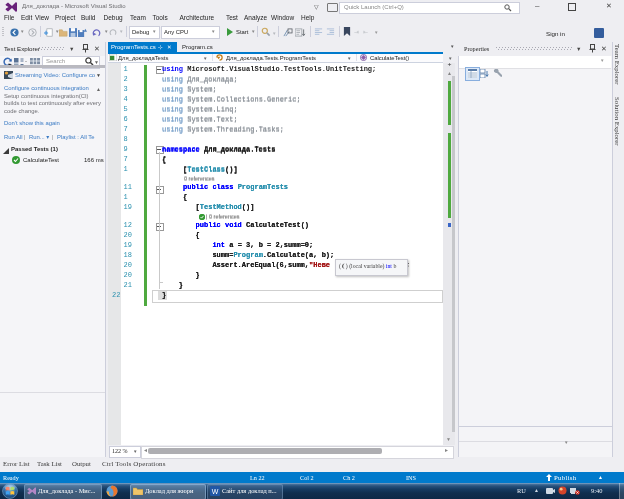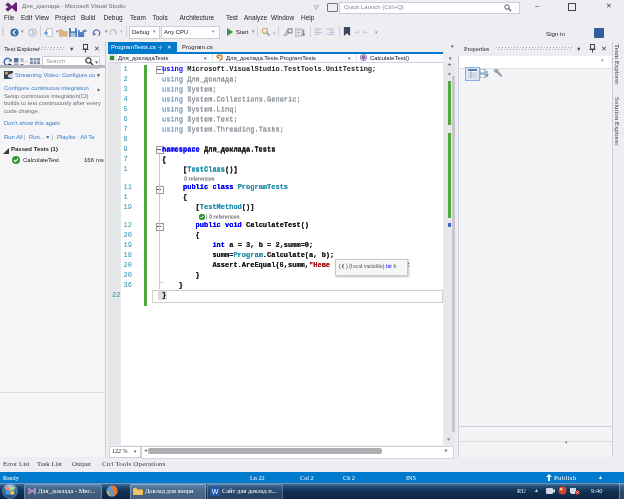--- a/index.html
+++ b/index.html
@@ -240,21 +240,21 @@
       <div class="a ln" style="left:123.5px;top:164.5px">1</div>
       <div class="a ln" style="left:123.5px;top:182.75px">11</div>
       <div class="a ln" style="left:123.5px;top:192.75px">1</div>
       <div class="a ln" style="left:123.5px;top:202.75px">19</div>
       <div class="a ln" style="left:123.5px;top:221px">12</div>
       <div class="a ln" style="left:123.5px;top:231px">20</div>
       <div class="a ln" style="left:123.5px;top:241px">19</div>
       <div class="a ln" style="left:123.5px;top:251px">18</div>
       <div class="a ln" style="left:123.5px;top:261px">20</div>
       <div class="a ln" style="left:123.5px;top:271px">20</div>
-      <div class="a ln" style="left:123.5px;top:281px">36</div>
+      <div class="a ln" style="left:123.5px;top:281px">21</div>
       <div class="a ln" style="left:112px;top:291px">22</div>
       <div class="a" style="left:155.5px;top:65.5px;width:6px;height:6px;background:#fff;border:1px solid #999"></div>
       <div class="a" style="left:157px;top:68.5px;width:4px;height:1px;background:#555"></div>
       <div class="a" style="left:155.5px;top:145.5px;width:6px;height:6px;background:#fff;border:1px solid #999"></div>
       <div class="a" style="left:157px;top:148.5px;width:4px;height:1px;background:#555"></div>
       <div class="a" style="left:155.5px;top:185.5px;width:6px;height:6px;background:#fff;border:1px solid #999"></div>
       <div class="a" style="left:157px;top:188.5px;width:4px;height:1px;background:#555"></div>
       <div class="a" style="left:155.5px;top:223px;width:6px;height:6px;background:#fff;border:1px solid #999"></div>
       <div class="a" style="left:157px;top:226px;width:4px;height:1px;background:#555"></div>
       <div class="a" style="left:158.5px;top:152px;width:1px;height:137px;background:#c9c9c9"></div>

